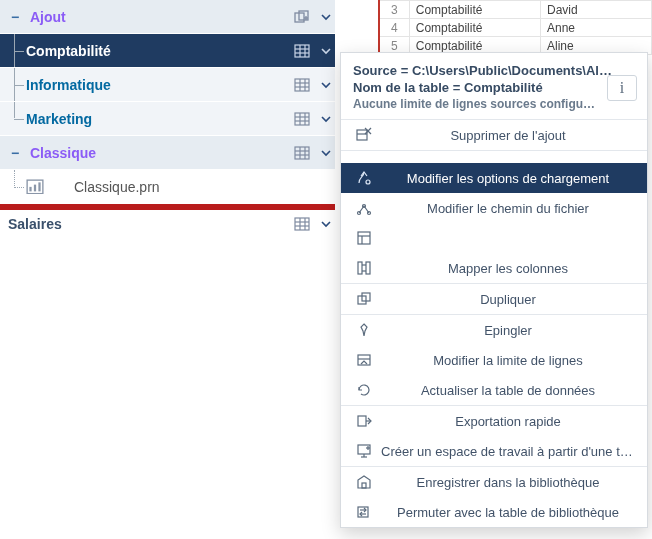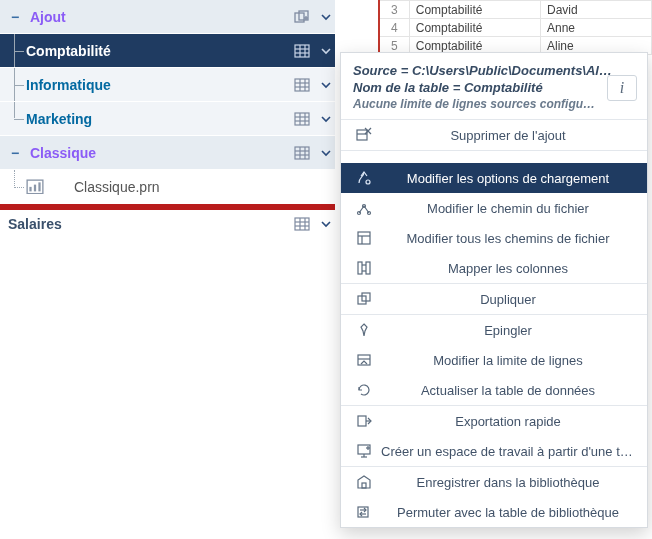--- a/index.html
+++ b/index.html
@@ -46,21 +46,21 @@
   .row.child.file .label { color: #555; margin-left: 24px; }
   .row.child.file .file-ico { width: 18px; height: 14px; margin-right: 6px; display:inline-flex; align-items:center; justify-content:center; color:#8a96a8;}
 
   .row.top { background: #fff; border-top: 6px solid #b91c1c; }
   .row.top .label { color: #3a506b; font-weight: 600; }
 
   .grid-ico svg, .dup-ico svg { width: 16px; height: 14px; }
 
   
   .ctx { position: absolute; left: 340px; top: 52px; width: 308px; background: #fff; border: 1px solid #d7dbe0; box-shadow: 0 6px 18px rgba(0,0,0,.18); }
-  .ctx-header { padding: 10px 12px 8px 12px; color: #374b63; font-size: 13px; position: relative; font-style: italic; }
+  .ctx-header { padding: 10px 12px 8px 12px; color: #374b63; font-size: 13px; position: relative; }
   .ctx-header .line { font-weight: 700; margin-bottom: 2px; white-space: nowrap; overflow: hidden; text-overflow: ellipsis; }
   .ctx-header .hint { color: #6a7a8c; font-size: 12px; font-weight: 700; }
   .ctx-header .info-btn { position: absolute; right: 10px; top: 22px; width: 30px; height: 26px; border: 1px solid #cfd6dd; border-radius: 3px; display:flex; align-items:center; justify-content:center; color:#5b6b7d; font-family: Georgia, serif; font-size:16px; }
   .ctx-sep { height: 1px; background: #e3e7ec; margin: 0; }
   .ctx-item { display: flex; align-items: center; height: 30px; padding: 0 12px; color: #425369; font-size: 13px; cursor: default; text-align: center; }
   .ctx-item.selected { background: #1f3b61; color: #fff; margin-top: 12px; }
   .ctx-item .mi { width: 22px; display: inline-flex; align-items: center; justify-content: center; color: #5b6b7d; }
   .ctx-item.selected .mi { color: #dce6f5; }
   .ctx-item .mlabel { margin-left: 6px; flex: 1; white-space: nowrap; overflow: hidden; text-overflow: ellipsis; }
   .mi svg { width: 16px; height: 16px; }
@@ -267,21 +267,20 @@
   </div>
 
   <div class="ctx-item">
     <span class="mi">
       <svg viewBox="0 0 16 16" fill="none" stroke="currentColor" stroke-width="1.2">
             <rect x="2" y="2" width="12" height="12"></rect>
             <line x1="2" y1="6" x2="14" y2="6"></line>
             <line x1="6" y1="6" x2="6" y2="14"></line>
           </svg>
     </span>
-    <span class="mlabel">Modifier tous les chemins de fichier</span>
   </div>
 
   <div class="ctx-item">
     <span class="mi">
       <svg viewBox="0 0 16 16" fill="none" stroke="currentColor" stroke-width="1.2">
             <rect x="2" y="2" width="4" height="12"></rect>
             <rect x="10" y="2" width="4" height="12"></rect>
             <line x1="6" y1="5" x2="10" y2="5"></line>
             <line x1="6" y1="11" x2="10" y2="11"></line>
           </svg>

